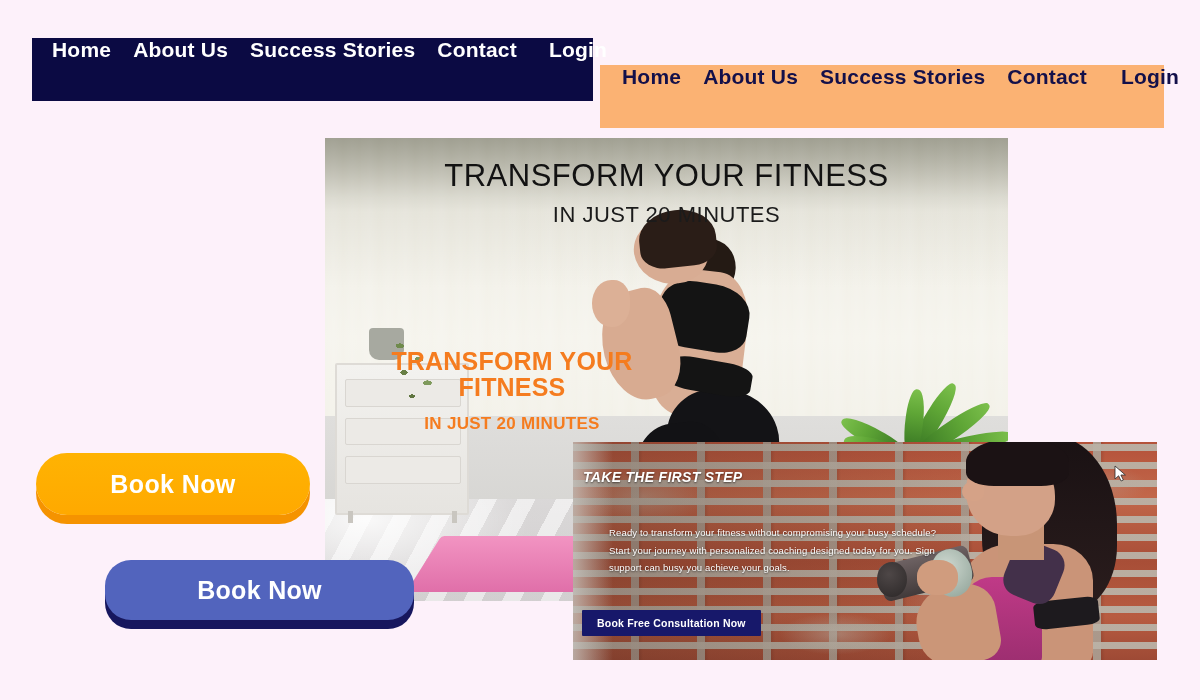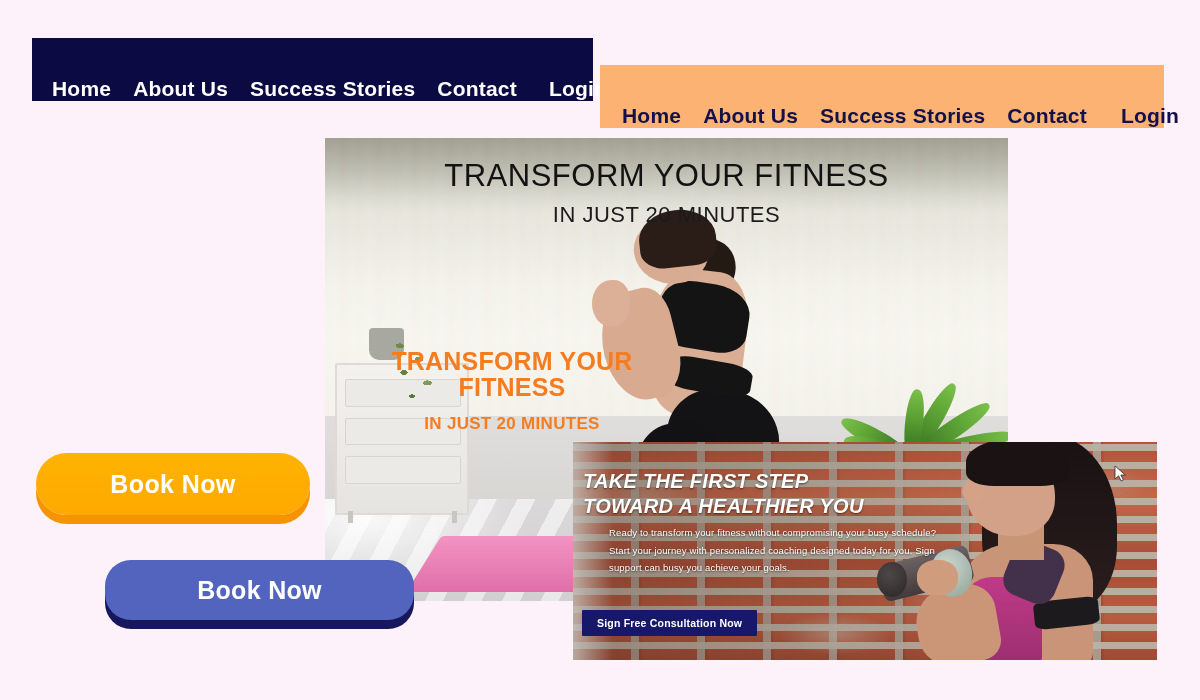--- a/index.html
+++ b/index.html
@@ -16,21 +16,21 @@
   }
   .stage {
     position: absolute;
     inset: 0;
   }
 
   
   .navbar {
     position: absolute;
     display: flex;
-    align-items: flex-end;
+    align-items: flex-start;
     box-sizing: border-box;
   }
   .nav-dark {
     left: 32px;
     top: 38px;
     width: 561px;
     height: 63px;
     background: #0b0a43;
     padding-left: 20px;
     gap: 22px;
@@ -465,21 +465,21 @@
     background: linear-gradient(90deg, rgba(60,35,25,0.30), rgba(60,35,25,0.05));
   }
   .card-head {
     position: absolute;
     left: 10px;
     top: 27px;
     z-index: 3;
     color: #ffffff;
     font-style: italic;
     font-weight: bold;
-    font-size: 20px;
+    font-size: 14px;
     line-height: 1.25;
     letter-spacing: 0.3px;
     text-shadow: 0 1px 2px rgba(0,0,0,0.55);
   }
   .card-body {
     position: absolute;
     left: 36px;
     top: 82px;
     width: 400px;
     z-index: 3;
@@ -724,30 +724,29 @@
       <div class="w2-hair-front"></div>
       <div class="w2-arm"></div>
       <div class="w2-dumbbell"></div>
       <div class="w2-plate"></div>
       <div class="w2-plate2"></div>
       <div class="w2-hand"></div>
     </div>
 
     <div class="card-head">
       <div>TAKE THE FIRST STEP</div>
-      <div>TOWARD A HEALTHIER YOU</div>
     </div>
 
     <div class="card-body">
       <div>Ready to transform your fitness without compromising your busy schedule?</div>
       <div>Start your journey with personalized coaching designed today for you. Sign</div>
       <div>support can busy you achieve your goals.</div>
     </div>
 
 
-    <button class="btn-consult">Sign Free Consultation Now</button>
+    <button class="btn-consult">Book Free Consultation Now</button>
   </section>
 
   <svg class="cursor" viewBox="0 0 14 18">
     <polygon points="1,1 1,14 4.6,10.8 7.1,16 9.4,15 6.9,10 11.4,10" fill="#ffffff" stroke="#2b2b2b" stroke-width="0.8"></polygon>
   </svg>
 
 </div>
 
 </body></html>

